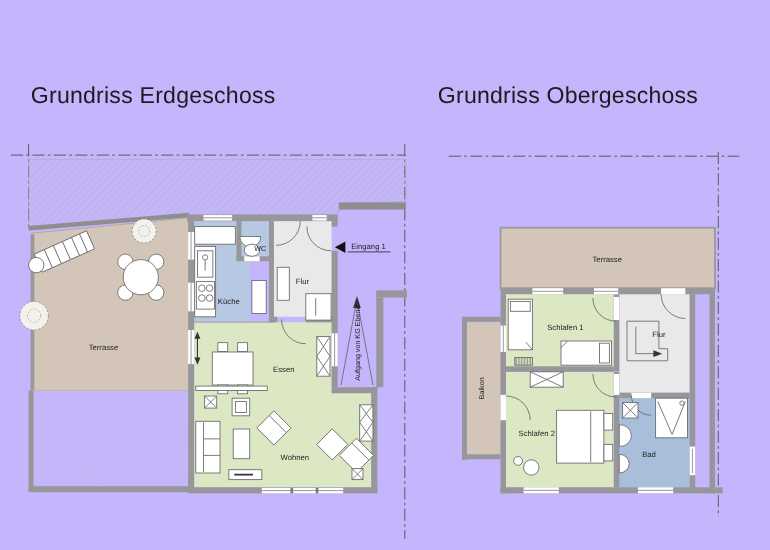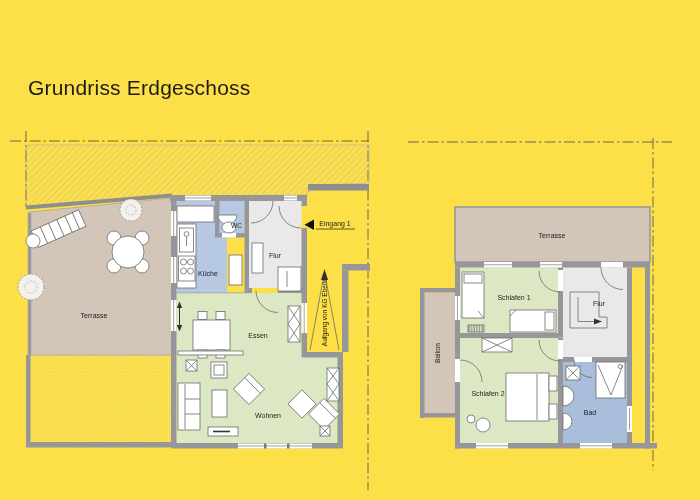--- a/index.html
+++ b/index.html
@@ -1,16 +1,16 @@
 <!DOCTYPE html>
 <html style="--wall: #97979b; --terrace: #d3c6b8; --green: #dce8c4; --blue: #b6c8e2; --badblue: #a9bedb; --flurgray: #e9e9e9; --dash: #5a5a5a; --text: #1c1c1c; --hatch: #b5b5b5;"><head>
 <meta charset="utf-8">
 <style>
   html,body{margin:0;padding:0;background:#fff;}
-  .canvas{position:relative;width:700px;height:500px;background:#fde047;overflow:hidden;
+  .canvas{position:relative;width:700px;height:500px;background:#c4b5fd;overflow:hidden;
           font-family:"Liberation Sans",sans-serif;}
   .title{position:absolute;font-size:21px;color:var(--text,#1c1c1c);letter-spacing:.2px;}
   #gf-title{left:28px;top:76px;}
   #og-title{left:398px;top:76px;}
   svg{position:absolute;left:0;top:0;}
   .dashdot{stroke:var(--dash,#555);stroke-width:.9;fill:none;stroke-dasharray:11 3 2.5 3;}
   .wall{fill:var(--wall,#97979b);}
   .terr{fill:var(--terrace,#d3c6b8);}
   .green{fill:var(--green,#dce8c4);}
   .blue{fill:var(--blue,#b6c8e2);}
@@ -23,20 +23,21 @@
   .lbl{fill:var(--text,#1c1c1c);font-family:"Liberation Sans",sans-serif;font-size:7px;}
   .lbl-s{font-size:6.5px;}
   .plant{fill:#f3f1ec;stroke:#8a8a8a;stroke-width:.8;stroke-dasharray:2 1.6;}
 </style>
 </head>
 <body>
 
 <div class="canvas">
 
   <div class="title" id="gf-title">Grundriss Erdgeschoss</div>
+  <div class="title" id="og-title">Grundriss Obergeschoss</div>
 
   <svg width="700" height="500" viewBox="0 0 700 500">
     <defs>
       <pattern id="hatch" width="4.6" height="4.6" patternUnits="userSpaceOnUse" patternTransform="rotate(45)">
         <line x1="0" y1="0" x2="0" y2="4.6" stroke="#b5b5b5" stroke-width="1"></line>
       </pattern>
       <pattern id="dots" width="3.6" height="3.6" patternUnits="userSpaceOnUse">
         <circle cx="1" cy="1" r="0.55" fill="#c3c3c3"></circle>
       </pattern>
       <pattern id="stripes" width="2.6" height="8" patternUnits="userSpaceOnUse">

